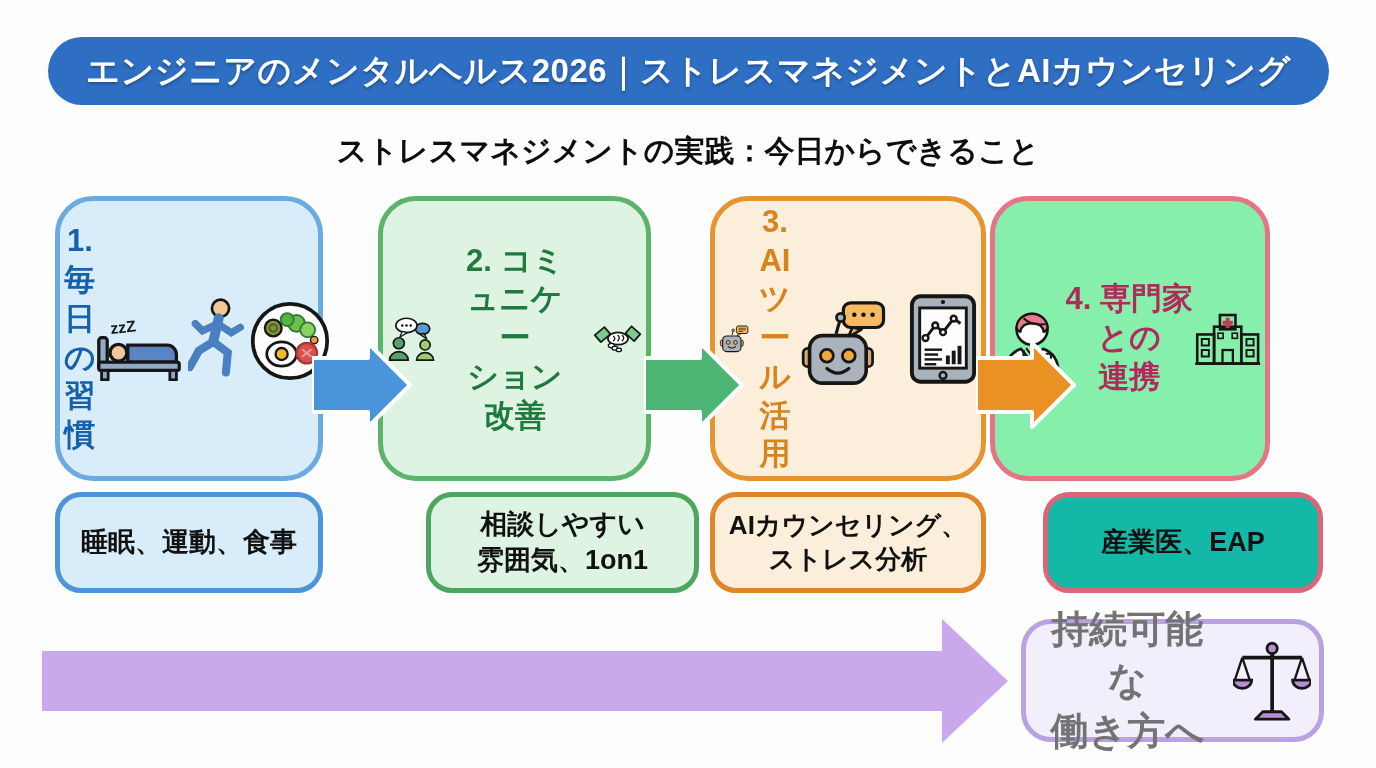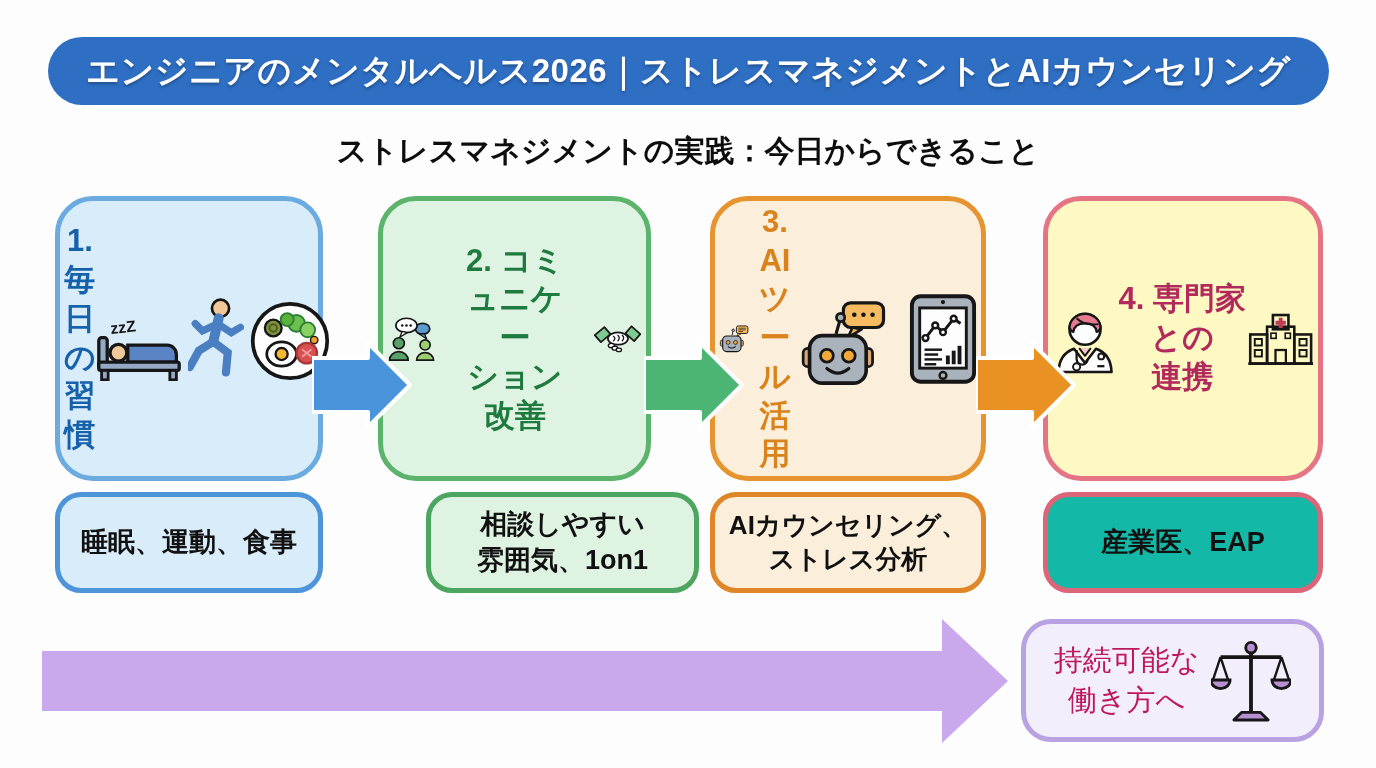--- a/index.html
+++ b/index.html
@@ -29,21 +29,21 @@
   
   .card {
     position:absolute; top:196px; height:285px; box-sizing:border-box;
     border-radius:38px; border:5px solid;
     display:flex; flex-direction:row; align-items:center;
     justify-content:space-evenly; padding:8px 4px;
   }
   .card1 { left:55px;  width:268px; background:#d9ecfa; border-color:#6cabdf; }
   .card2 { left:378px; width:273px; background:#def3e1; border-color:#5bb36c;gap:28px; }
   .card3 { left:710px; width:276px; background:#fbeedb; border-color:#e5942f; }
-  .card4 { left:1043px;width:280px; background:#fef9c3; border-color:#e57585; }
+  .card4 { left:990px;width:280px; background:#86efac; border-color:#e57585; }
   .card-title {
     font-size:31px; font-weight:bold; text-align:center;
     white-space:pre-line; line-height:1.25;
   }
   .t1 { color:#1661ac; }
   .t2 { color:#1e7a3e; }
   .t3 { color:#da831c; }
   .t4 { color:#b12a5b; }
   .icon-row { display:flex; align-items:flex-end; gap:6px; }
   .icon-row3 { display:flex; align-items:flex-end; gap:16px; }
@@ -67,21 +67,21 @@
   
   .big-arrow { position:absolute; left:40px; top:615px; width:975px; height:132px; }
   
   .goal-box {
     position:absolute; left:1021px; top:619px; width:303px; height:123px;
     box-sizing:border-box; background:#f3eefb; border:5px solid #b9a2e2;
     border-radius:30px; display:flex; align-items:center; justify-content:center;
     gap:12px; padding:0 8px;
   }
   .goal-text {
-    font-size:29px; font-weight:normal; color:#be185d;
+    font-size:38px; font-weight:bold; color:#737373;
     white-space:pre-line; text-align:center; line-height:1.35;
   }
   svg { display:block; }
   .zzz { font-family:"Liberation Sans","DejaVu Sans",sans-serif; font-weight:bold; }
 </style>
 </head>
 <body>
 
 <div class="page">
 

